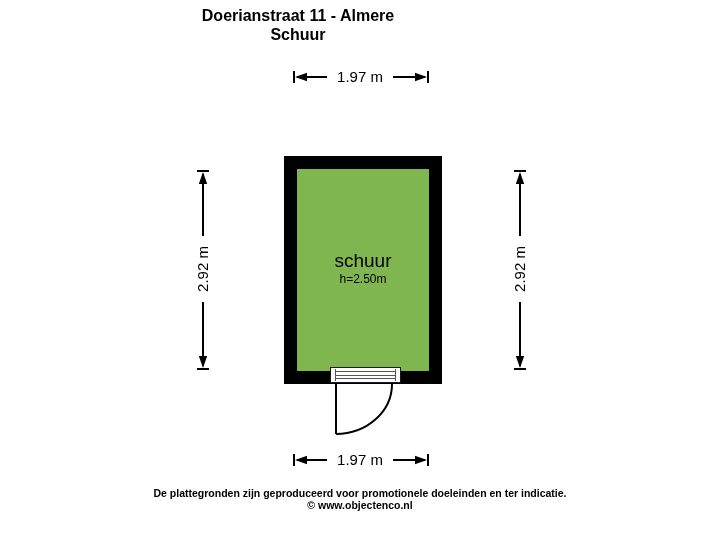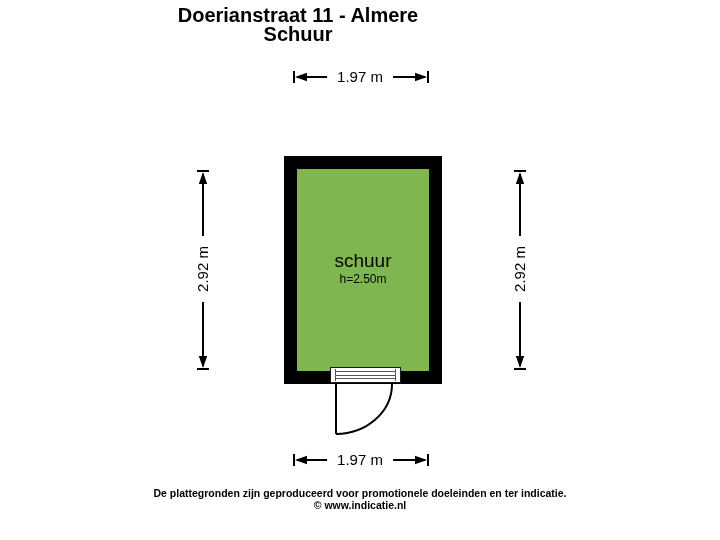--- a/index.html
+++ b/index.html
@@ -21,21 +21,21 @@
     font-family: "Liberation Sans", "DejaVu Sans", sans-serif;
     color: var(--text);
   }
   .title-block {
     position: absolute;
     top: 6px;
     left: 0;
     width: 596px;
     text-align: center;
     font-weight: bold;
-    font-size: 20px;
+    font-size: 16px;
     line-height: 19px;
     color: var(--text);
   }
   
   .room-outer {
     position: absolute;
     left: 284px;
     top: 156px;
     width: 158px;
     height: 228px;
@@ -193,16 +193,16 @@
     </g>
   </svg>
 
   <div class="pill" style="left:360px; top:77px;">1.97 m</div>
   <div class="pill" style="left:360px; top:460px;">1.97 m</div>
   <div class="pill vertical" style="left:203px; top:269px;">2.92 m</div>
   <div class="pill vertical" style="left:520px; top:269px;">2.92 m</div>
 
   <div class="footer-block">
     <div>De plattegronden zijn geproduceerd voor promotionele doeleinden en ter indicatie.</div>
-    <div>© www.indicatie.nl</div>
+    <div>© www.objectenco.nl</div>
   </div>
 
 </div>
 
 </body></html>

